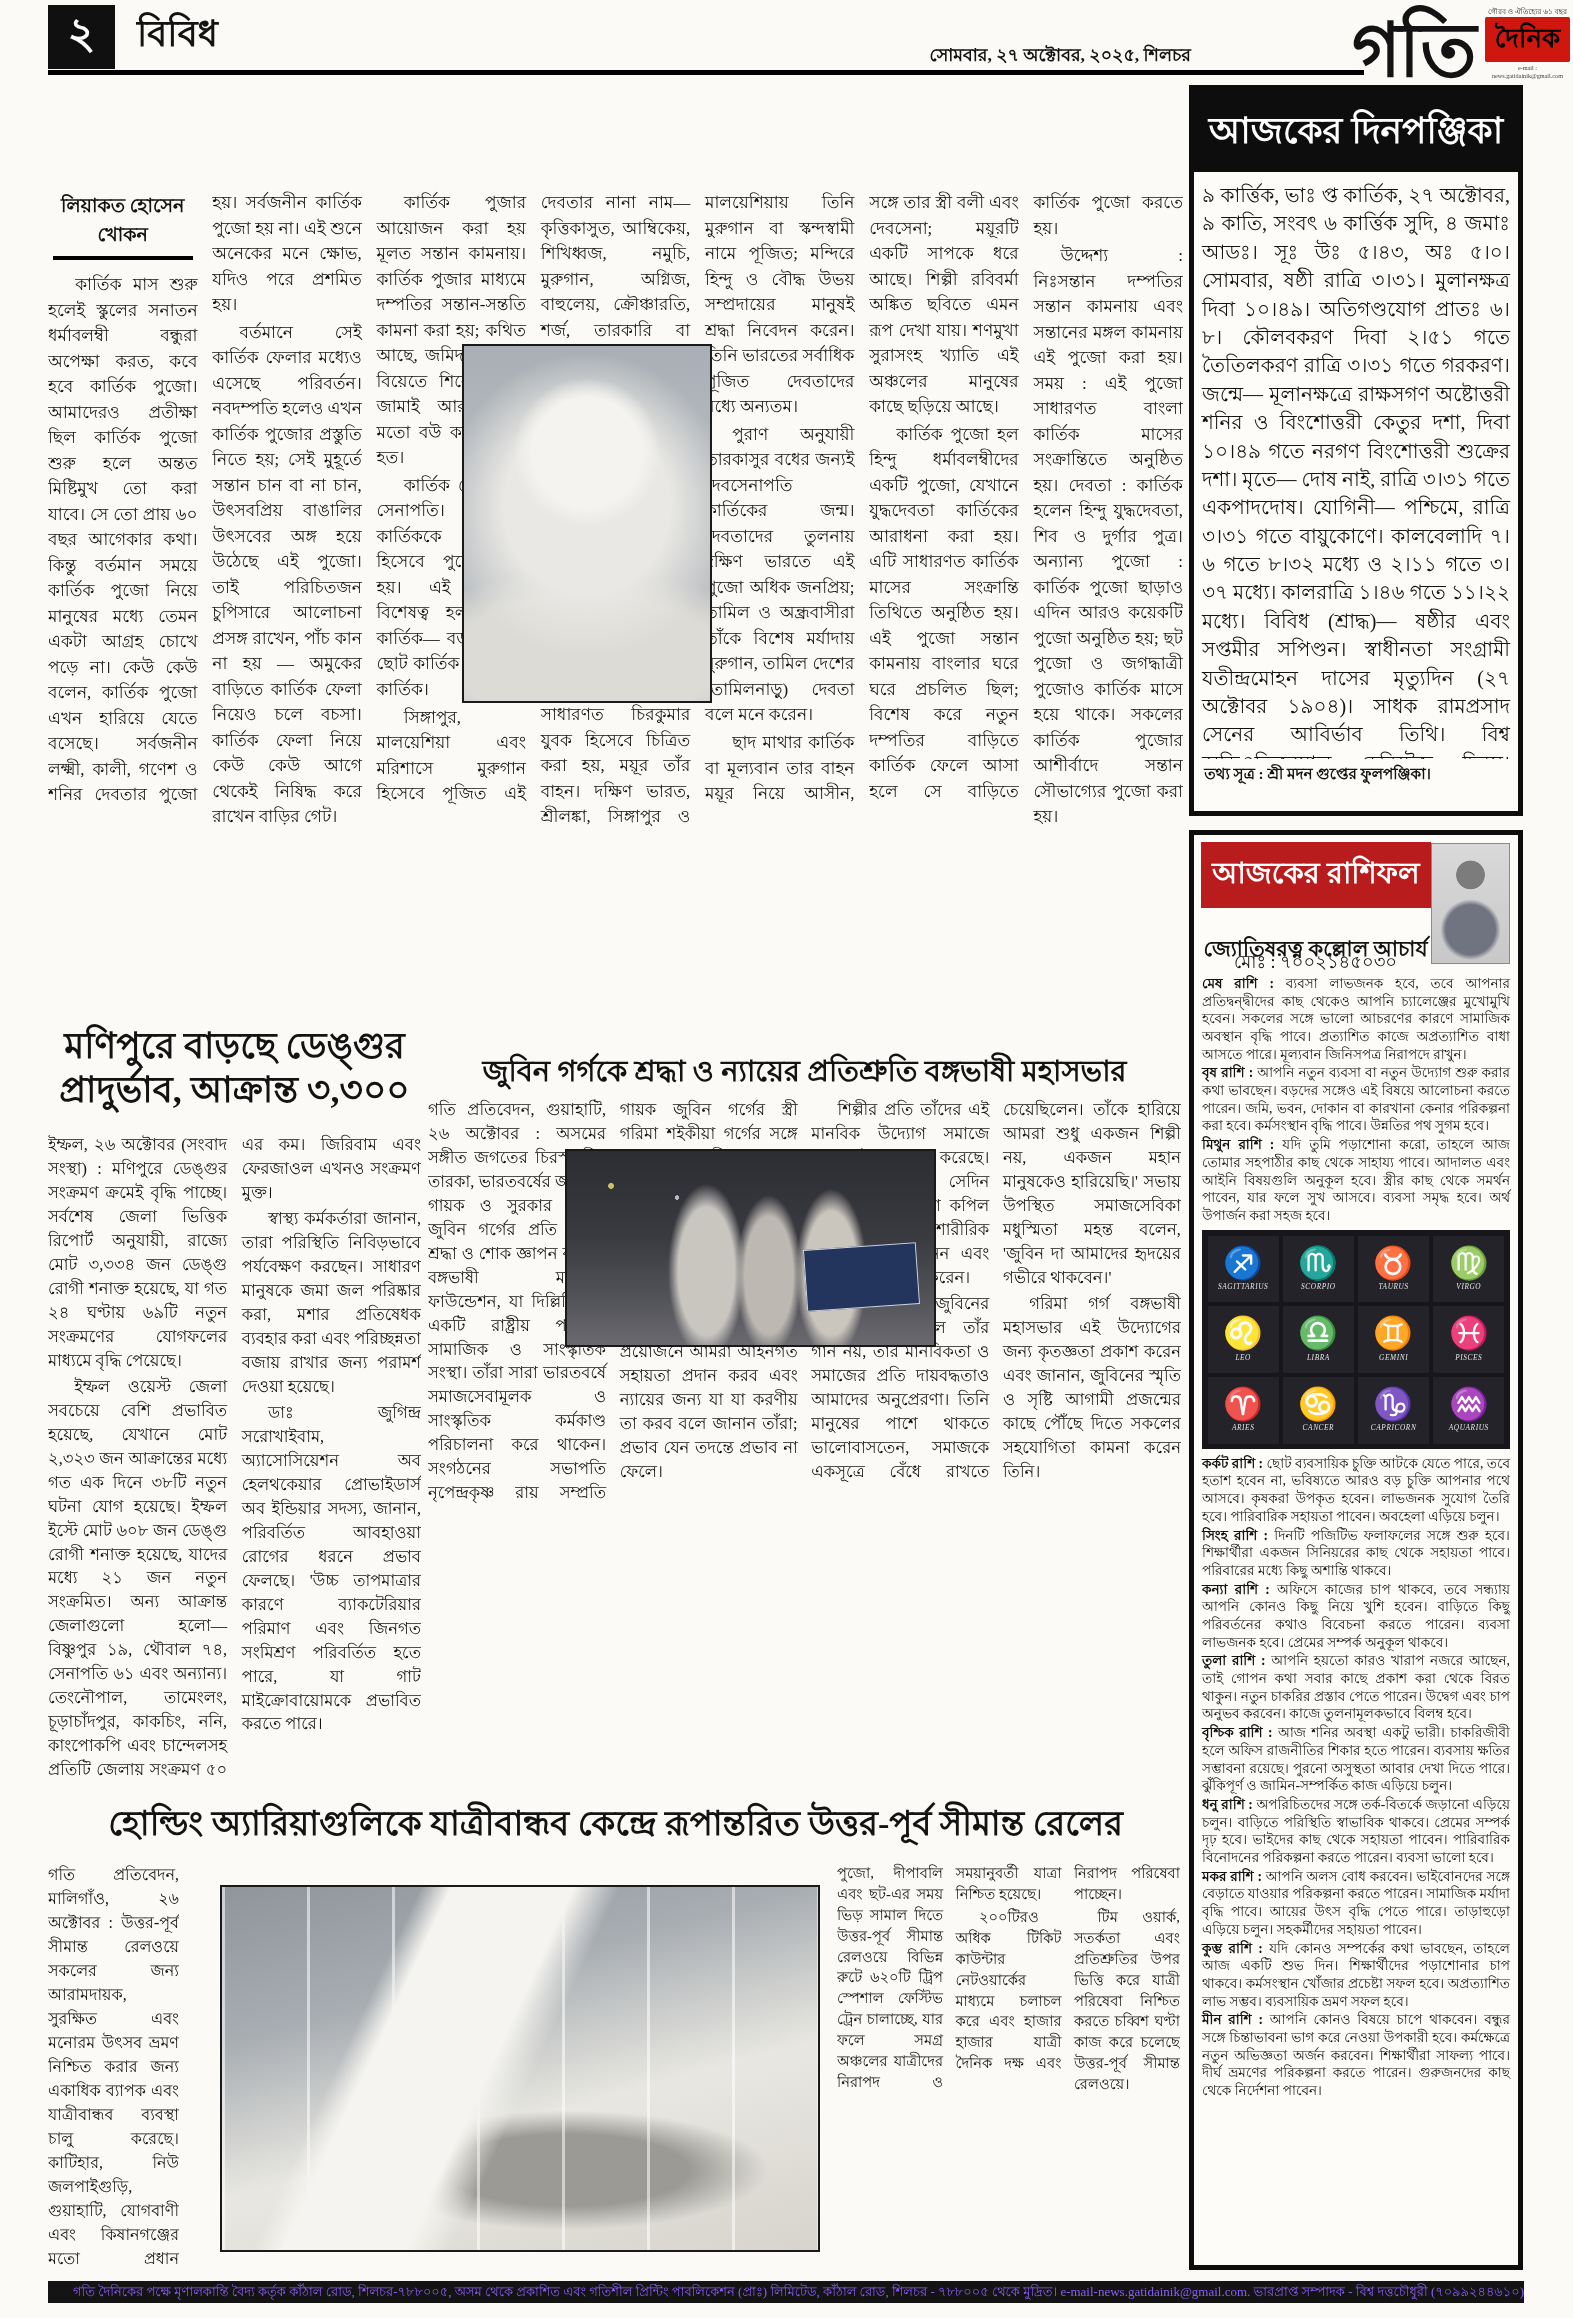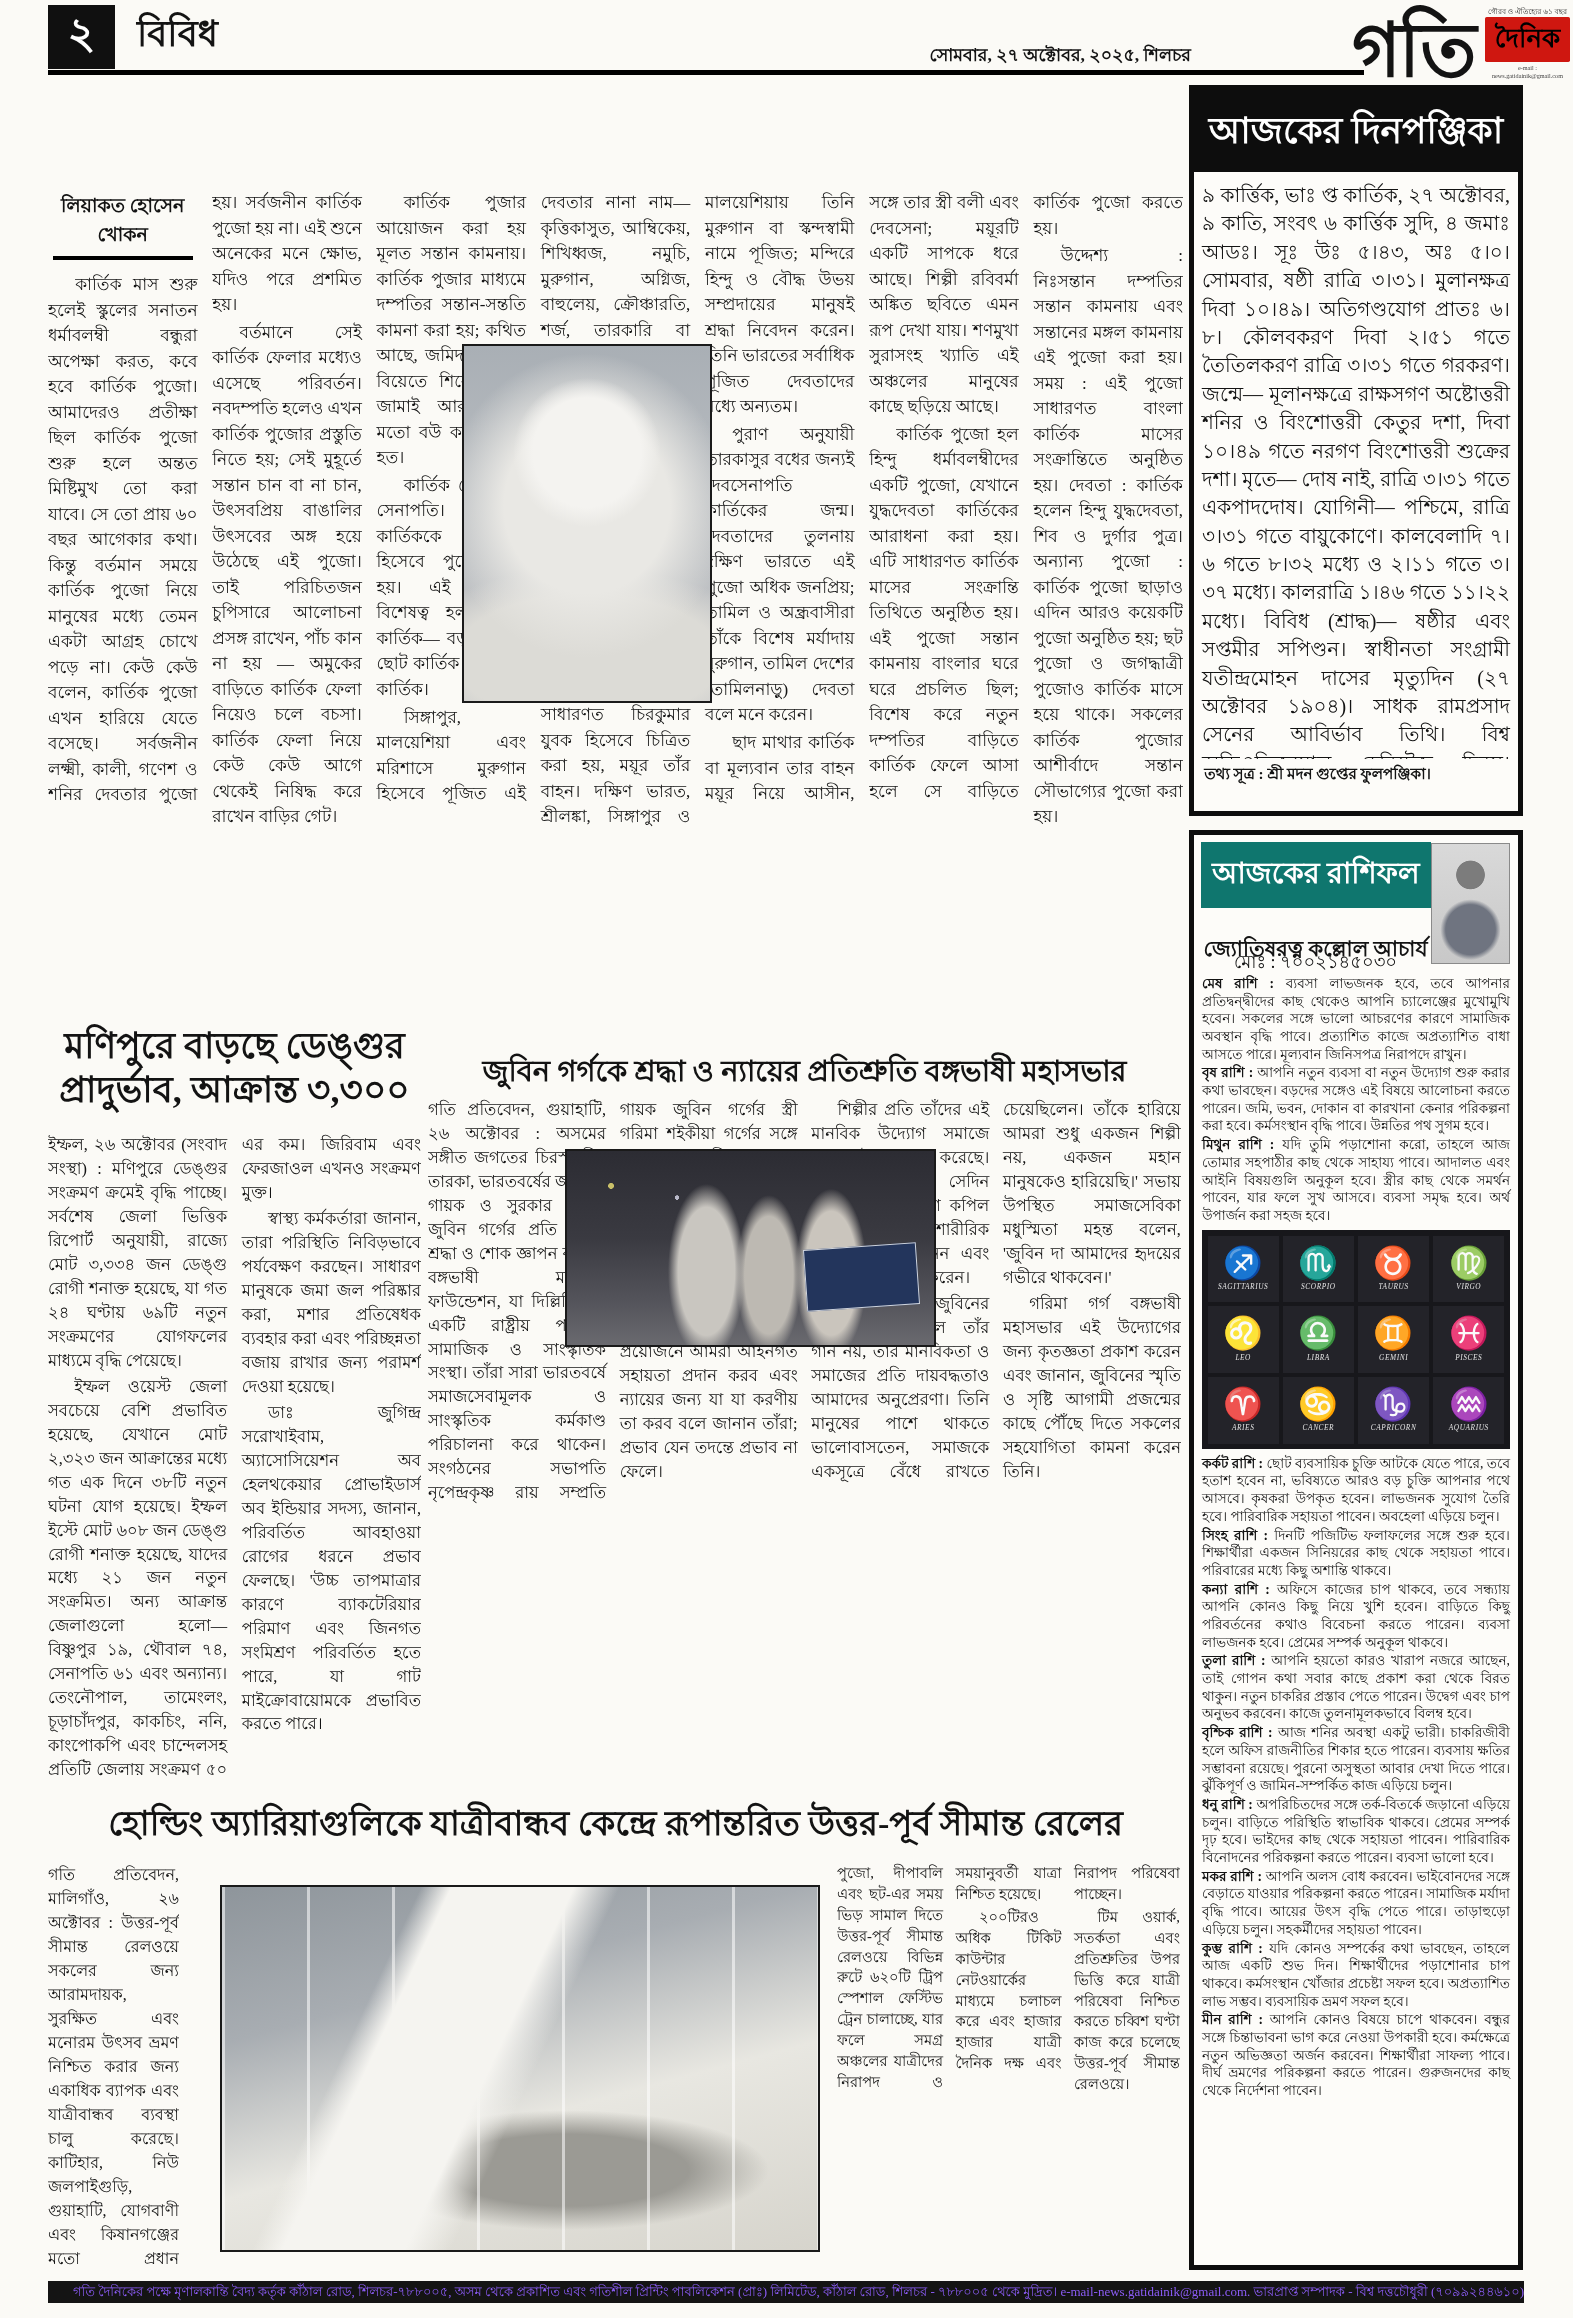--- a/index.html
+++ b/index.html
@@ -78,21 +78,21 @@
   
   .panel{position:absolute;background:#fdfcf9;border:5.1px solid #0d0d0d}
   .panjika{left:1189px;top:85px;width:334px;height:731px}
   .panel-header{background:#0d0d0d;color:#fff;text-align:center;font-weight:700}
   .panjika .panel-header{height:82px;line-height:82px;font-size:36px}
   .panjika-body{padding:9px 8px 0;font-size:20px;line-height:1.42;text-align:justify;height:587px;overflow:hidden}
   .panjika-source{padding:3.4px 10.2px 4.5px;font-size:15.2px;font-weight:700}
 
   
   .rashifal{left:1189px;top:830px;width:334px;height:1440px}
-  .rashifal-header{position:absolute;left:6.8px;top:6.8px;width:230px;height:66px;background:#0f766e;color:#fff;
+  .rashifal-header{position:absolute;left:6.8px;top:6.8px;width:230px;height:66px;background:#b91c1c;color:#fff;
                    display:flex;align-items:center;justify-content:center;font-size:29px;font-weight:700}
   .astro-photo{position:absolute;right:8px;top:8px;width:79px;height:121px;border:1.1px solid #8a8a8a;
     background:
       radial-gradient(circle 14.7px at 50% 26%, #7c7c7c 0 95%, rgba(0,0,0,0) 100%),
       radial-gradient(ellipse 46% 30% at 50% 72%, #6f7480 0 70%, rgba(0,0,0,0) 85%),
       linear-gradient(180deg,#d9d9d9 0%,#c8c8c8 100%)}
   .astro-name{position:absolute;left:0;top:98px;width:243px;text-align:center;font-size:21px;font-weight:800}
   .astro-phone{position:absolute;left:0;top:113px;width:243px;text-align:center;font-size:18px}
   .rashifal-entries{position:absolute;left:0;top:140px;width:324px;height:1287px;padding:0 8px;
                     font-size:13.6px;line-height:1.3;text-align:justify;overflow:hidden}

